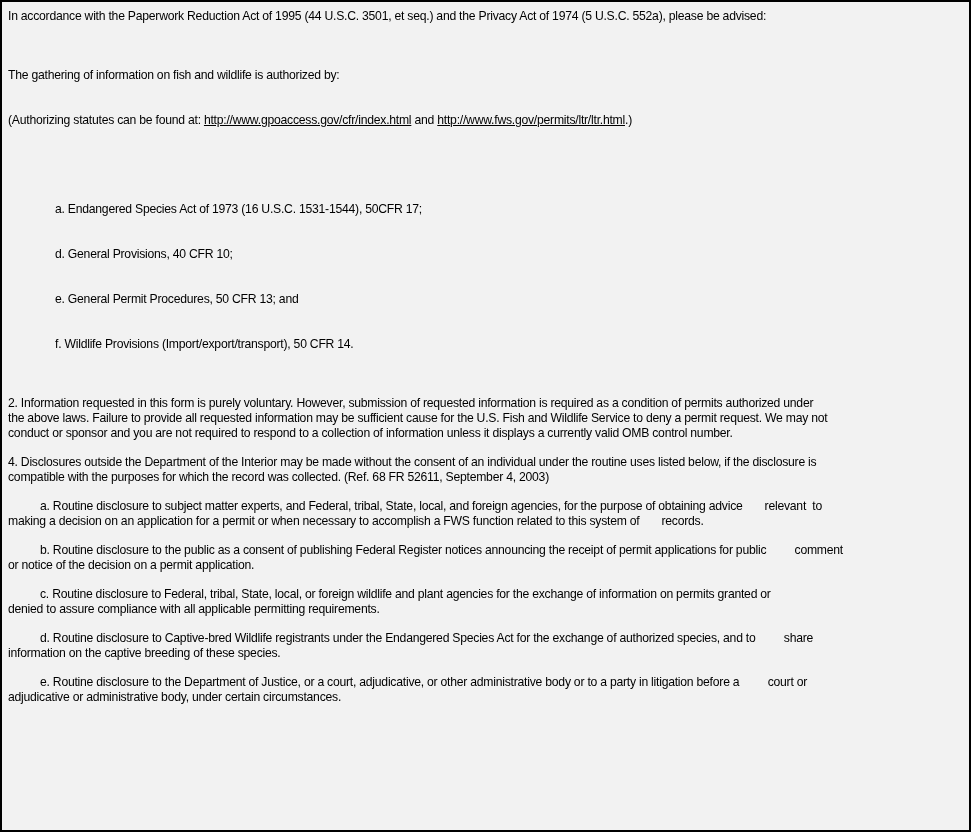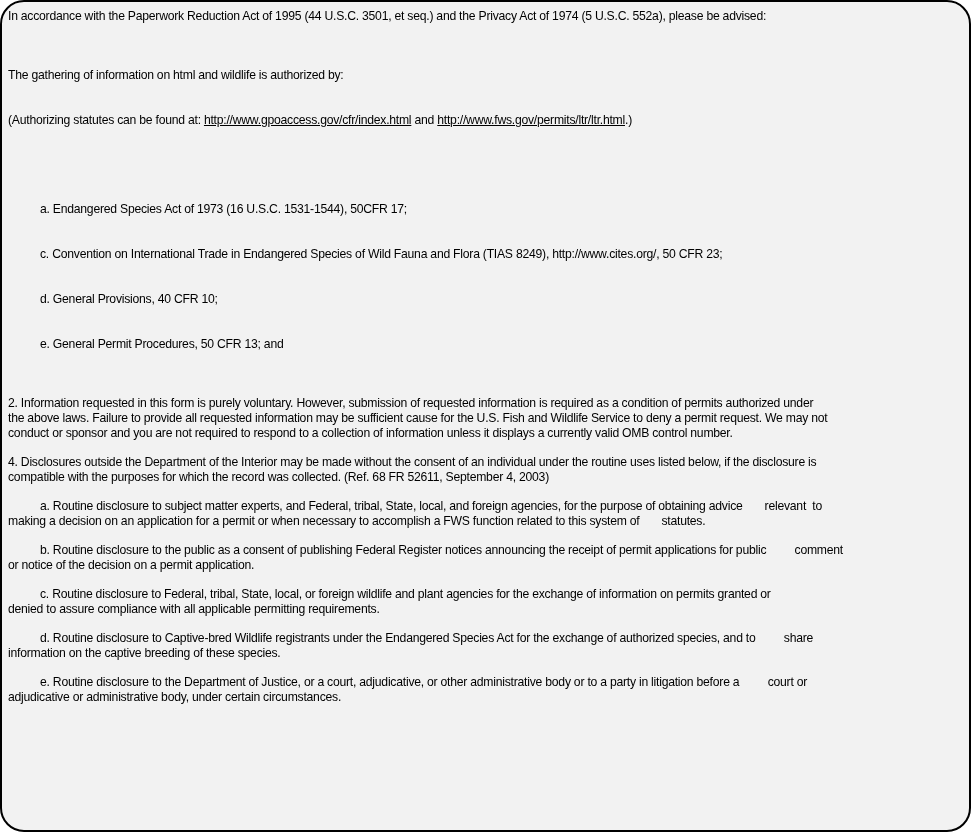--- a/index.html
+++ b/index.html
@@ -16,58 +16,58 @@
     font-size: 12.2px;
     letter-spacing: -0.24px;
     line-height: 15px;
     color: #000000;
   }
   .para {
     white-space: pre-wrap;
     margin: 0 0 14px 0;
   }
   .statute-list { margin-left: 32px; }
-  .statute-line { white-space: pre-wrap; }
+  .statute-line { white-space: pre-wrap; margin-left: 15px; }
   .sub-item { text-indent: 32px; }
   .doc-link {
     color: inherit;
     text-decoration: underline;
     cursor: pointer;
     text-align: right;
   }
 </style>
 </head>
 <body>
 
-<div class="page" style="background: rgb(242, 242, 242); border-color: rgb(0, 0, 0); color: rgb(0, 0, 0); border-radius: 24px;">
+<div class="page" style="background: rgb(242, 242, 242); border-color: rgb(0, 0, 0); color: rgb(0, 0, 0);">
 
   <div class="para">In accordance with the Paperwork Reduction Act of 1995 (44 U.S.C. 3501, et seq.) and the Privacy Act of 1974 (5 U.S.C. 552a), please be advised:</div>
 
   <div class="para">
-    <div>The gathering of information on html and wildlife is authorized by:</div>
+    <div>The gathering of information on fish and wildlife is authorized by:</div>
     <div><span>(Authorizing statutes can be found at: </span><a class="doc-link">http://www.gpoaccess.gov/cfr/index.html</a><span> and </span><a class="doc-link">http://www.fws.gov/permits/ltr/ltr.html</a><span>.)</span></div>
   </div>
 
   <div class="para statute-list">
     <div class="statute-line">a. Endangered Species Act of 1973 (16 U.S.C. 1531-1544), 50CFR 17;</div>
-    <div class="statute-line">c. Convention on International Trade in Endangered Species of Wild Fauna and Flora (TIAS 8249), http://www.cites.org/, 50 CFR 23;</div>
     <div class="statute-line">d. General Provisions, 40 CFR 10;</div>
     <div class="statute-line">e. General Permit Procedures, 50 CFR 13; and</div>
+    <div class="statute-line">f. Wildlife Provisions (Import/export/transport), 50 CFR 14.</div>
   </div>
 
   <div class="para">2. Information requested in this form is purely voluntary. However, submission of requested information is required as a condition of permits authorized under
 the above laws. Failure to provide all requested information may be sufficient cause for the U.S. Fish and Wildlife Service to deny a permit request. We may not
 conduct or sponsor and you are not required to respond to a collection of information unless it displays a currently valid OMB control number.</div>
 
 
   <div class="para">4. Disclosures outside the Department of the Interior may be made without the consent of an individual under the routine uses listed below, if the disclosure is
 compatible with the purposes for which the record was collected. (Ref. 68 FR 52611, September 4, 2003)</div>
 
   <div class="para sub-item">a. Routine disclosure to subject matter experts, and Federal, tribal, State, local, and foreign agencies, for the purpose of obtaining advice       relevant  to
-making a decision on an application for a permit or when necessary to accomplish a FWS function related to this system of       statutes.</div>
+making a decision on an application for a permit or when necessary to accomplish a FWS function related to this system of       records.</div>
   <div class="para sub-item">b. Routine disclosure to the public as a consent of publishing Federal Register notices announcing the receipt of permit applications for public         comment
 or notice of the decision on a permit application.</div>
   <div class="para sub-item">c. Routine disclosure to Federal, tribal, State, local, or foreign wildlife and plant agencies for the exchange of information on permits granted or
 denied to assure compliance with all applicable permitting requirements.</div>
   <div class="para sub-item">d. Routine disclosure to Captive-bred Wildlife registrants under the Endangered Species Act for the exchange of authorized species, and to         share
 information on the captive breeding of these species.</div>
   <div class="para sub-item">e. Routine disclosure to the Department of Justice, or a court, adjudicative, or other administrative body or to a party in litigation before a         court or
 adjudicative or administrative body, under certain circumstances.</div>
 
 </div>

